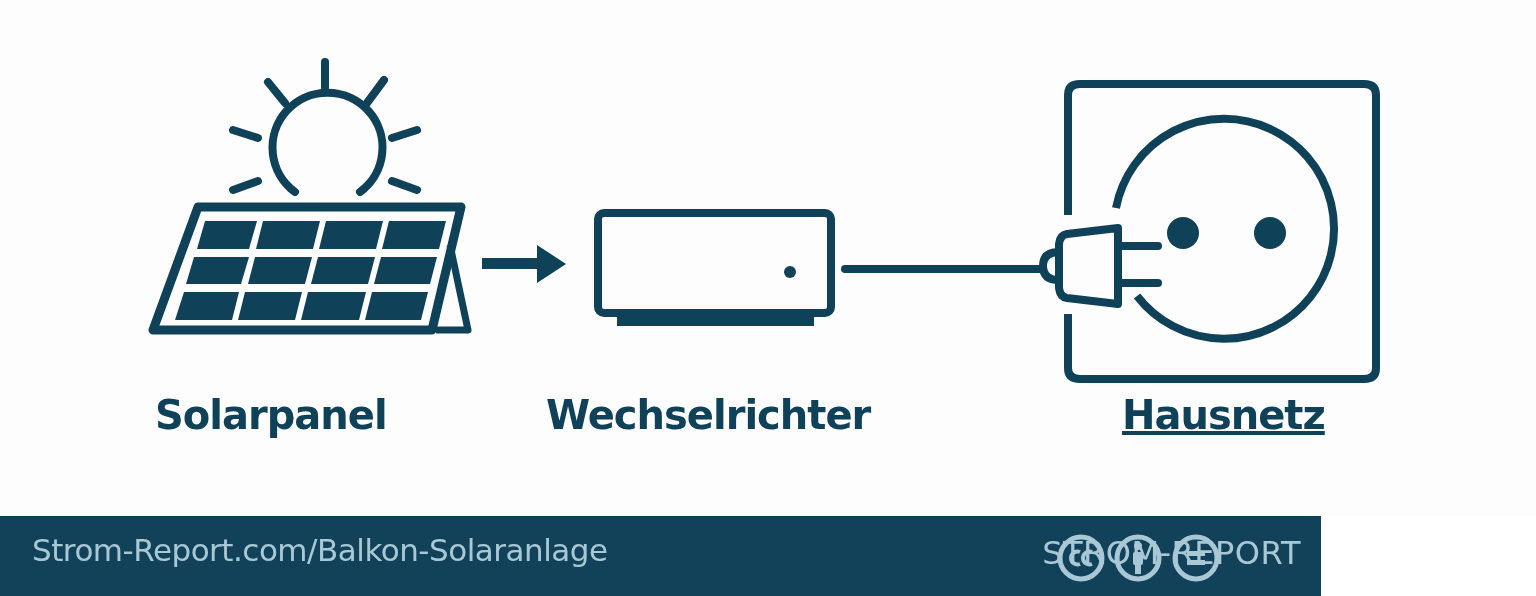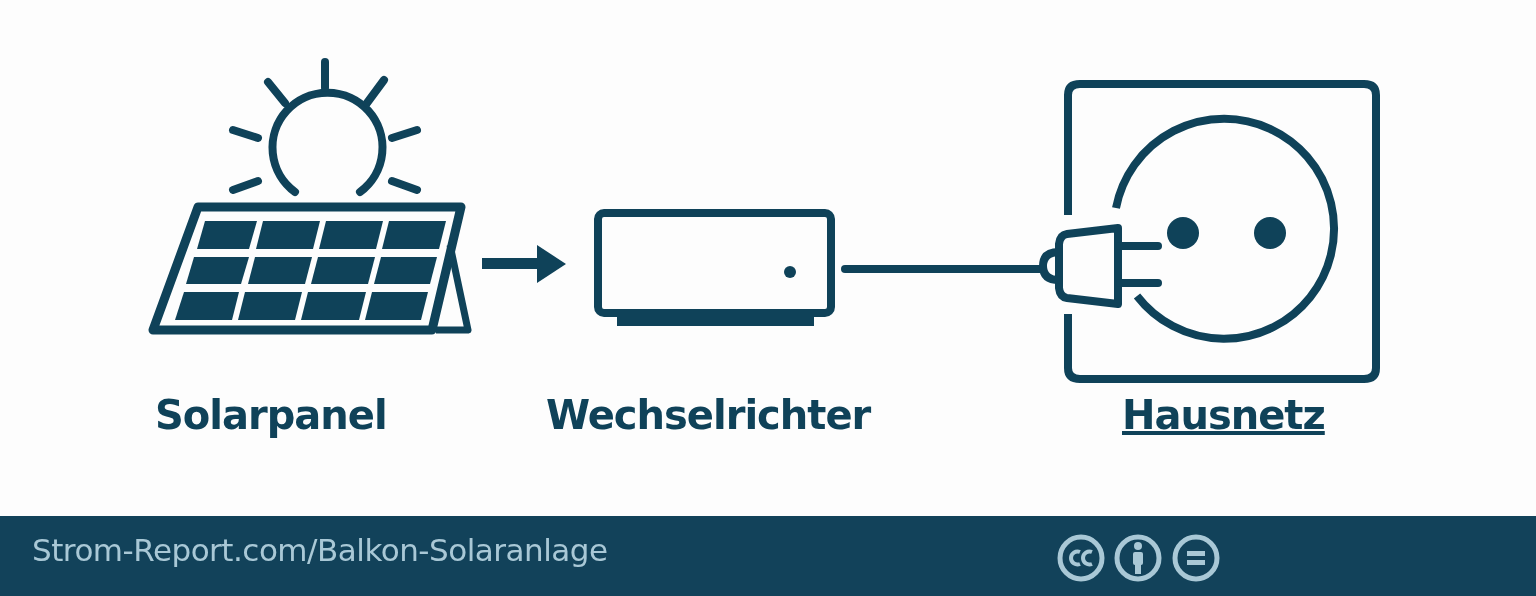--- a/index.html
+++ b/index.html
@@ -1,20 +1,20 @@
 <!DOCTYPE html>
 <html><head>
 <meta charset="utf-8">
 <style>
   html, body { margin:0; padding:0; }
   body { width:1536px; height:596px; background:#ffffff; position:relative; overflow:hidden; font-family:"DejaVu Sans", sans-serif; }
   .canvas { position:absolute; left:0; top:0; width:1536px; height:516px; background:#fdfdfd; }
   svg.art { position:absolute; left:0; top:0; }
   .label { position:absolute; top:392px; font-family:"DejaVu Sans", sans-serif; font-weight:bold; font-size:40px; color:#0f4259; letter-spacing:-1px; white-space:nowrap; }
-  .footer { position:absolute; left:0; top:516px; width:1536px; height:80px; background:#12425a; }
+  .footer { position:absolute; left:0; top:516px; width:1321px; height:80px; background:#12425a; }
   .footer-url { position:absolute; left:32px; top:16px; font-family:"DejaVu Sans", sans-serif; font-size:31px; color:#a9c8d6; white-space:nowrap; letter-spacing:-0.5px; }
   .footer-brand { position:absolute; right:20px; top:18px; font-family:"DejaVu Sans", sans-serif; font-size:32px; color:#a9c8d6; white-space:nowrap; letter-spacing:0.5px; }
   .cc-icons { position:absolute; left:1056px; top:17px; }
 </style>
 </head>
 <body>
 
 <div class="canvas">
   <svg class="art" width="1536" height="516" viewBox="0 0 1536 516">
 
@@ -94,13 +94,14 @@
       <circle cx="82" cy="13" r="4" fill="#a9c8d6"></circle>
       <rect x="77" y="19" width="10" height="13" rx="2" fill="#a9c8d6"></rect>
       <rect x="79" y="30" width="6" height="11" fill="#a9c8d6"></rect>
     </g>
     <g>
       <circle cx="140" cy="25" r="21" fill="none" stroke="#a9c8d6" stroke-width="5"></circle>
       <rect x="131" y="18" width="18" height="5" fill="#a9c8d6"></rect>
       <rect x="131" y="27" width="18" height="5" fill="#a9c8d6"></rect>
     </g>
   </svg>
+  <div class="footer-brand">STROM-REPORT</div>
 </div>
 
 </body></html>

